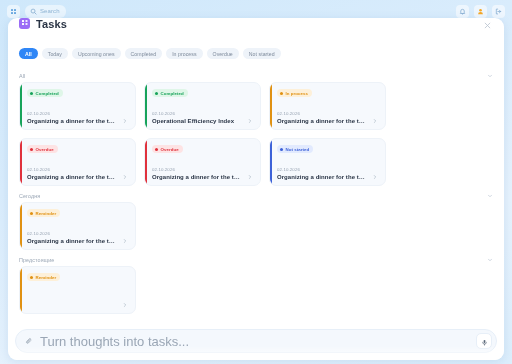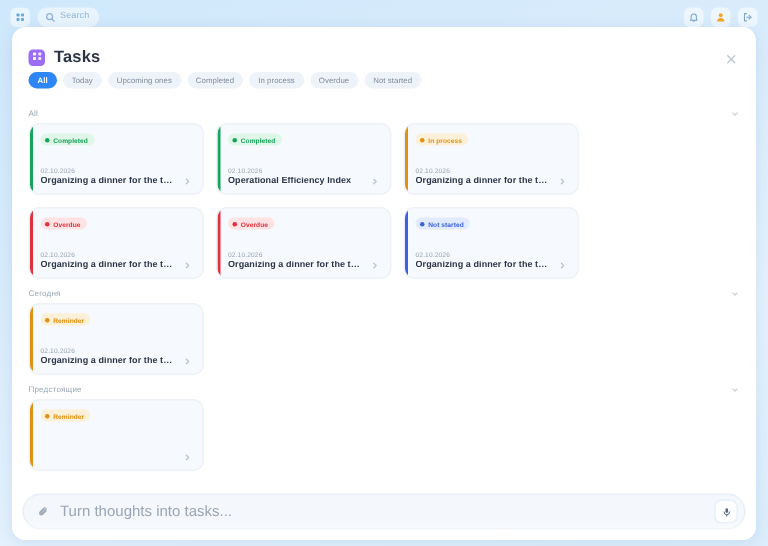--- a/index.html
+++ b/index.html
@@ -43,21 +43,21 @@
     background: #ffffff;
     border-radius: 9px;
     box-shadow: 0 2px 10px rgba(80,130,180,0.16);
     overflow: hidden;
     display: flex; flex-direction: column;
   }
 
   
   .winhead {
     height: 26px; flex: 0 0 26px;
-    display: flex; align-items: flex-end;
+    display: flex; align-items: flex-start;
     padding: 0 11px 0 11px;
   }
   .app-ico {
     width: 11px; height: 11px; border-radius: 3px;
     background: #9b6cf6; position: relative; margin-right: 6px;
     flex: 0 0 11px;
   }
   .app-ico::before {
     content:""; position:absolute; left:2.5px; top:2px;
     width:2px; height:2px; background:#fff; border-radius:.5px;
@@ -148,21 +148,21 @@
     border: 1px solid #e7eff8;
     border-radius: 12px;
     display: flex; align-items: center;
     padding: 0 4px 0 9px;
   }
   .clip-ico { width: 8px; height: 8px; color: #9aa6b5; display: flex; flex: 0 0 8px; }
   .clip-ico svg { width: 100%; height: 100%; }
   .composer-input {
     flex: 1 1 auto; border: none; background: transparent; outline: none;
     font-family: "Liberation Sans", sans-serif;
-    font-size: 10px; color: #2b3647; margin-left: 7px;
+    font-size: 13px; color: #2b3647; margin-left: 7px;
   }
   .composer-input::placeholder { color: #9aa6b5; }
   .mic-btn {
     width: 16px; height: 16px; border-radius: 5px;
     background: #ffffff; border: 1px solid #e7eff8;
     display: flex; align-items: center; justify-content: center;
     color: #5a6879; flex: 0 0 16px;
   }
   .mic-btn svg { width: 7px; height: 7px; }
 

